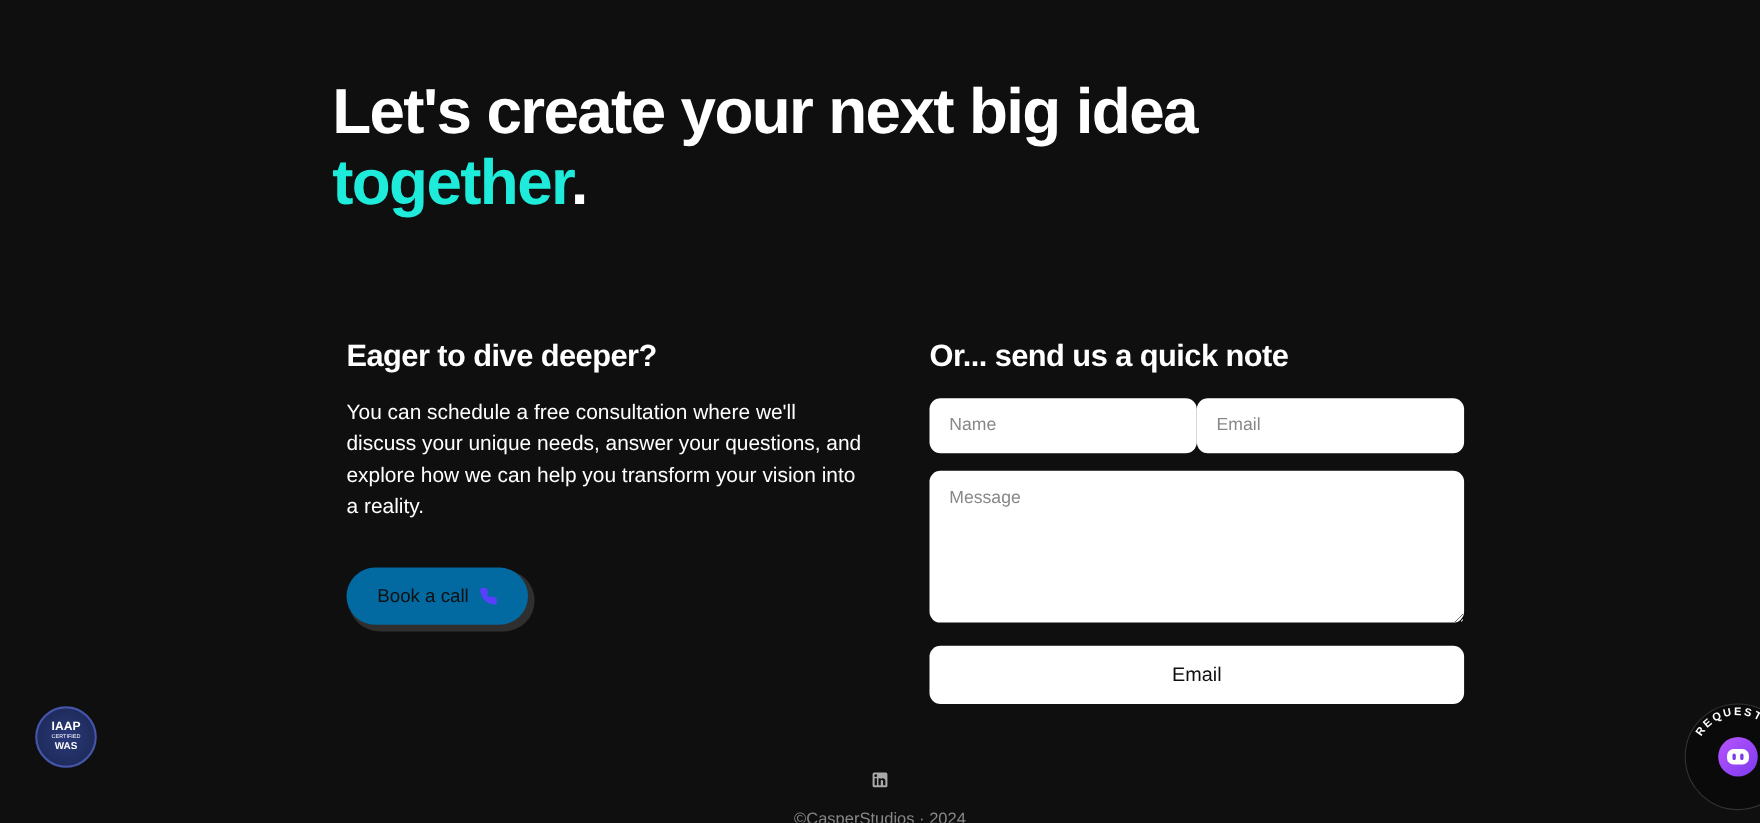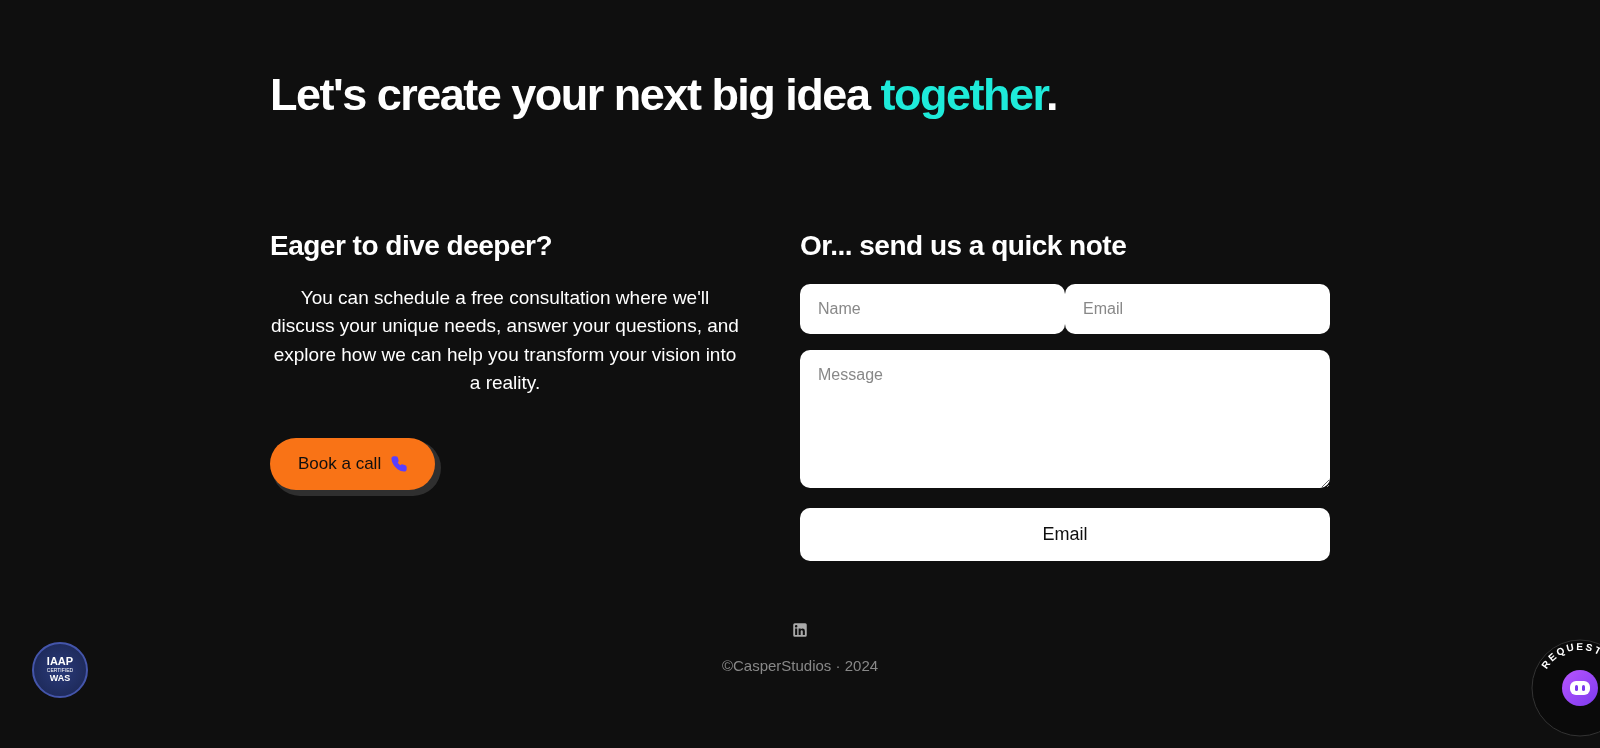--- a/index.html
+++ b/index.html
@@ -18,62 +18,63 @@
       overflow: hidden;
     }
     
     .container {
       max-width: 1100px;
       margin: 0 auto;
       padding: 70px 20px 0;
     }
     
     .headline {
-      font-size: 45px;
+      font-size: 58px;
       font-weight: 600;
       letter-spacing: -1.5px;
       margin-bottom: 110px;
       line-height: 1.1;
+      margin-left: 32px;
     }
     
     .headline-accent {
       color: #1EEBDA;
     }
     
     .content-row {
       display: flex;
       gap: 60px;
     }
     
     .left-col {
       flex: 0 0 470px;
+      margin-left: 45px;
     }
     
     .right-col {
       flex: 1;
     }
     
     .section-heading {
       font-size: 28px;
       font-weight: 600;
       margin-bottom: 22px;
       letter-spacing: -0.5px;
     }
     
     .description {
       font-size: 19px;
       line-height: 1.5;
       color: #ffffff;
       margin-bottom: 40px;
       font-weight: 400;
-      text-align: center;
     }
     
     .book-call-btn {
-      background-color: #f97316;
+      background-color: #0369a1;
       color: #0f0f0f;
       border: none;
       border-radius: 28px;
       padding: 16px 28px;
       font-size: 17px;
       font-weight: 500;
       cursor: pointer;
       display: inline-flex;
       align-items: center;
       gap: 10px;

